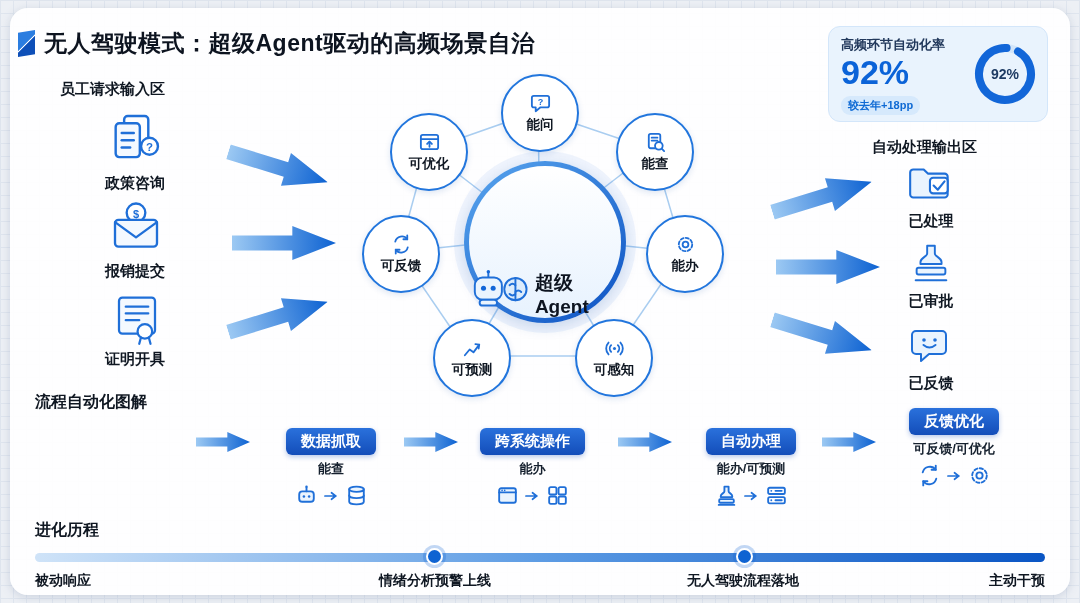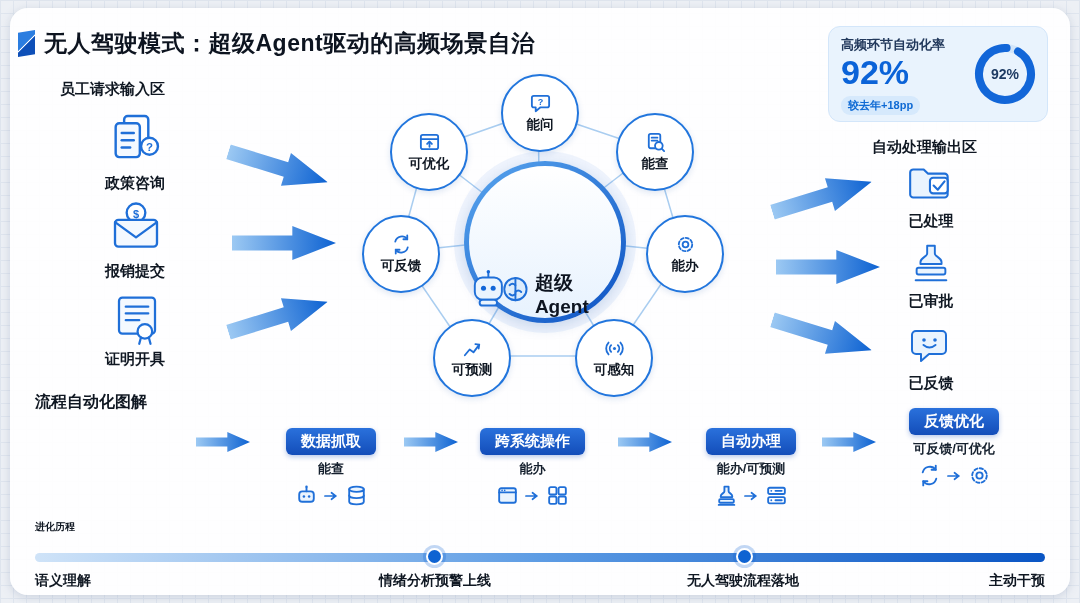--- a/index.html
+++ b/index.html
@@ -361,21 +361,21 @@
       <svg width="15" height="10" viewBox="0 0 16 10">
         <path d="M1 5 h10 M8 1.5 L12.5 5 L8 8.5" stroke="#1f6fd8" stroke-width="1.8" fill="none" stroke-linecap="round"></path>
       </svg>
       <svg class="fico" viewBox="0 0 24 24">
         <circle cx="12" cy="12" r="7" stroke-dasharray="3.2 2.3"></circle>
           <circle cx="12" cy="12" r="3"></circle>
       </svg>
     </div>
   </div>
 
-  <div class="section-title" style="left:35px;top:520px;font-size:10px;">进化历程</div>
+  <div class="section-title" style="left:35px;top:520px;font-size:16px;">进化历程</div>
   <div class="tl-bar"></div>
   <div class="tl-dot" style="left:426px;top:548px;"></div>
   <div class="tl-dot" style="left:736px;top:548px;"></div>
-  <div class="tl-label" style="left:35px;">语义理解</div>
+  <div class="tl-label" style="left:35px;">被动响应</div>
   <div class="tl-label" style="left:661px;width:164px;text-align:center;">无人驾驶流程落地</div>
   <div class="tl-label" style="left:353px;width:164px;text-align:center;">情绪分析预警上线</div>
   <div class="tl-label" style="left:955px;width:90px;text-align:right;">主动干预</div>
 </div>
 
 </body></html>

